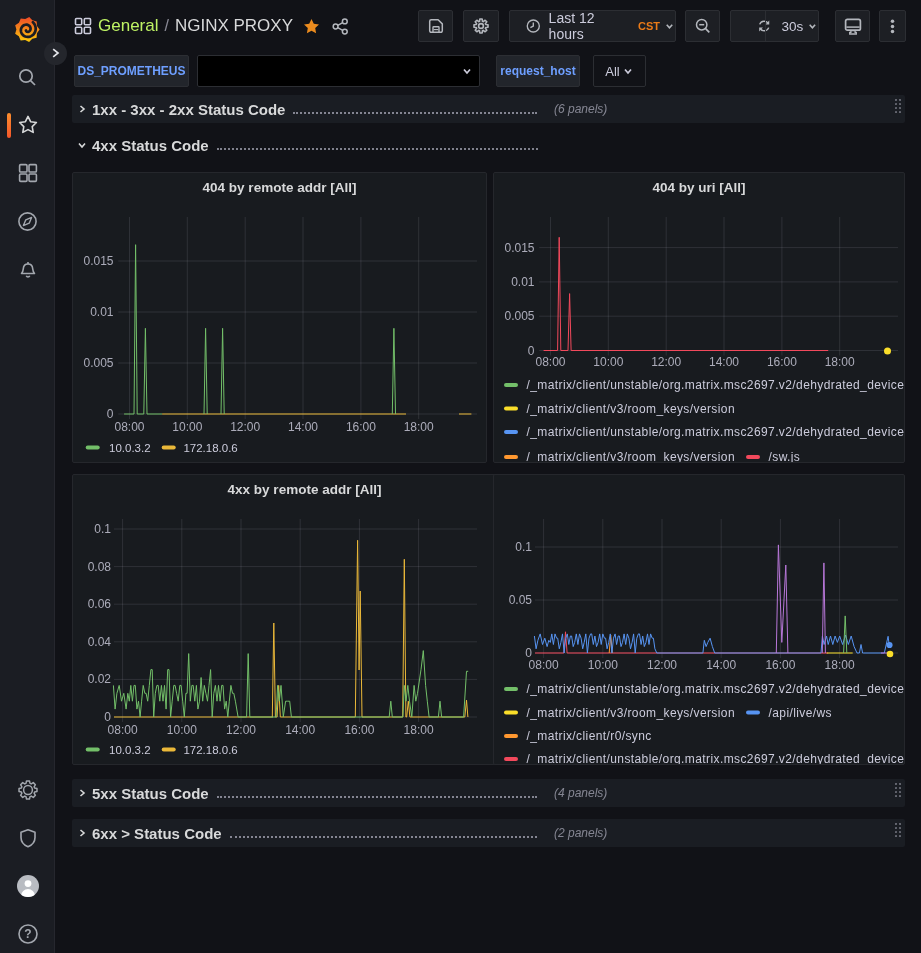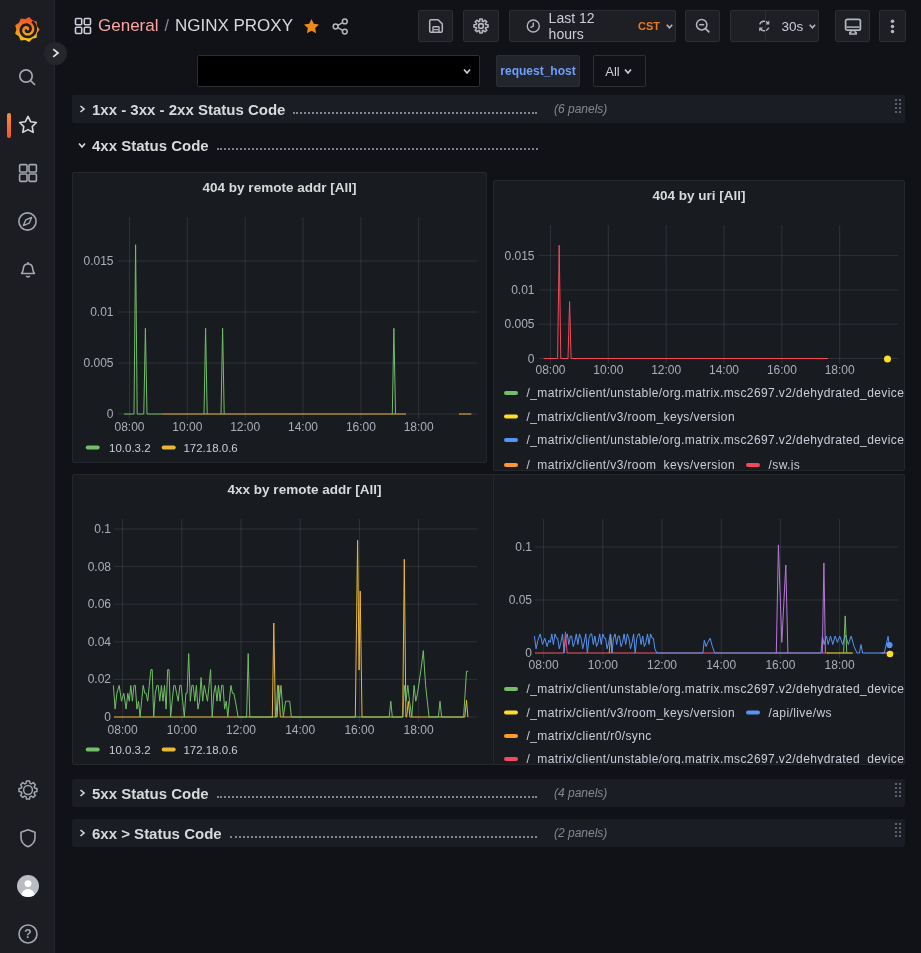--- a/index.html
+++ b/index.html
@@ -6,21 +6,21 @@
 .sidebar { position:fixed; left:0; top:0; width:55px; height:953px; background:#1b1d23;
   border-right:1px solid #26272e; z-index:10; }
 .slogo { position:absolute; left:10px; top:12px; }
 .sitem { position:absolute; left:0; width:55px; height:28px; display:flex; align-items:center; justify-content:center; }
 .activebar { position:absolute; left:6.5px; top:1.5px; width:4.5px; height:25px;
   background:linear-gradient(#FC8E2E,#F4562A); border-radius:2.5px; }
 .expandbtn { position:fixed; left:43.5px; top:41.5px; width:23px; height:23px; border-radius:50%;
   background:#24262c; z-index:11; display:flex; align-items:center; justify-content:center; }
 .navbar { position:absolute; left:55px; top:0; width:866px; height:52px; }
 .crumbs { position:absolute; left:19px; top:9px; height:34px; display:flex; align-items:center; }
-.crumb1 { color:#fca5a5; font-size:17px; margin-left:6px; }
+.crumb1 { color:#bef264; font-size:17px; margin-left:6px; }
 .crumbsep { color:rgba(204,204,220,0.65); font-size:16px; margin:0 6px; }
 .crumb2 { color:#d8d9da; font-size:17px; }
 .navbtns { position:absolute; right:15px; top:10px; height:32px; display:flex; }
 .tbtn { height:32px; background:#1d1f24; border:1px solid #2c2e33; border-radius:2px;
   display:flex; align-items:center; justify-content:center; margin-left:10px; color:#ccccdc; }
 .tptext { font-size:14px; margin-left:8px; color:#ccccdc; }
 .tz { font-size:11px; font-weight:bold; color:#eb7b18; margin-left:12px; }
 .submenu { position:absolute; left:0; top:0; width:921px; height:40px; }
 .varlabel { position:absolute; top:55px; height:32px; background:#22252b; border:1px solid #2c2e33;
   border-radius:2px; color:#6e9fff; font-size:12px; font-weight:bold;
@@ -210,20 +210,21 @@
         <svg width="5" height="15" viewBox="0 0 5 15" style="">
           <circle cx="2.5" cy="2.2" r="1.75" fill="#b4b7bd"></circle>
           <circle cx="2.5" cy="7.4" r="1.75" fill="#b4b7bd"></circle>
           <circle cx="2.5" cy="12.6" r="1.75" fill="#b4b7bd"></circle>
         </svg>
       </div>
   </div>
 </div>
 
 <div class="submenu">
+  <div class="varlabel" style="left:74px;width:115px">DS_PROMETHEUS</div>
   <div class="blackdd" style="left:197px;width:283px">
       <svg width="12" height="12" viewBox="0 0 12 12" style="">
         <polyline points="3,4.5 6,8 9,4.5" fill="none" stroke="#ccccdc" stroke-width="1.7"></polyline>
       </svg>
     </div>
   <div class="varlabel" style="left:496px;width:84px">request_host</div>
   <div class="alldd" style="left:593px;width:53px">
       <span>All</span>
       <svg width="12" height="12" viewBox="0 0 12 12" style="">
         <polyline points="3,4.5 6,8 9,4.5" fill="none" stroke="#ccccdc" stroke-width="1.7"></polyline>
@@ -328,21 +329,21 @@
         <polyline points="51.1,241.0 61.0,241.0 62.6,71.7 64.2,241.0 70.8,241.0 72.4,155.3 74.0,241.0 89.1,241.0" fill="none" stroke="#73BF69" stroke-width="1.0" stroke-linejoin="round"></polyline>
         <polyline points="131.0,241.0 132.6,155.3 134.2,241.0" fill="none" stroke="#73BF69" stroke-width="1.0" stroke-linejoin="round"></polyline>
         <polyline points="148.0,241.0 149.6,155.3 151.2,241.0" fill="none" stroke="#73BF69" stroke-width="1.0" stroke-linejoin="round"></polyline>
         <polyline points="319.3,241.0 320.9,155.3 322.5,241.0" fill="none" stroke="#73BF69" stroke-width="1.0" stroke-linejoin="round"></polyline>
         <rect x="12.7" y="272.5" width="14" height="4" rx="2" fill="#73BF69"></rect>
         <text x="36.0" y="278.5" class="lega">10.0.3.2</text>
         <rect x="88.7" y="272.5" width="14" height="4" rx="2" fill="#EAB839"></rect>
         <text x="110.4" y="278.5" class="lega">172.18.0.6</text>
       </svg>
     </div>
-    <div class="panel" style="left:493px;top:180px;width:412px;height:291px">
+    <div class="panel" style="left:493px;top:172px;width:412px;height:291px">
       <div class="ptitle">404 by uri [All]</div>
       <svg width="412" height="291" viewBox="0 0 412 291" style="position:absolute;left:0;top:0">
         <line x1="56.5" y1="44.0" x2="56.5" y2="182.5" stroke="rgba(204,204,220,0.13)" stroke-width="1"></line>
         <line x1="114.3" y1="44.0" x2="114.3" y2="182.5" stroke="rgba(204,204,220,0.13)" stroke-width="1"></line>
         <line x1="172.2" y1="44.0" x2="172.2" y2="182.5" stroke="rgba(204,204,220,0.13)" stroke-width="1"></line>
         <line x1="230.0" y1="44.0" x2="230.0" y2="182.5" stroke="rgba(204,204,220,0.13)" stroke-width="1"></line>
         <line x1="287.9" y1="44.0" x2="287.9" y2="182.5" stroke="rgba(204,204,220,0.13)" stroke-width="1"></line>
         <line x1="345.7" y1="44.0" x2="345.7" y2="182.5" stroke="rgba(204,204,220,0.13)" stroke-width="1"></line>
         <line x1="45.2" y1="177.5" x2="404.0" y2="177.5" stroke="rgba(204,204,220,0.13)" stroke-width="1"></line>
         <line x1="45.2" y1="143.2" x2="404.0" y2="143.2" stroke="rgba(204,204,220,0.13)" stroke-width="1"></line>

